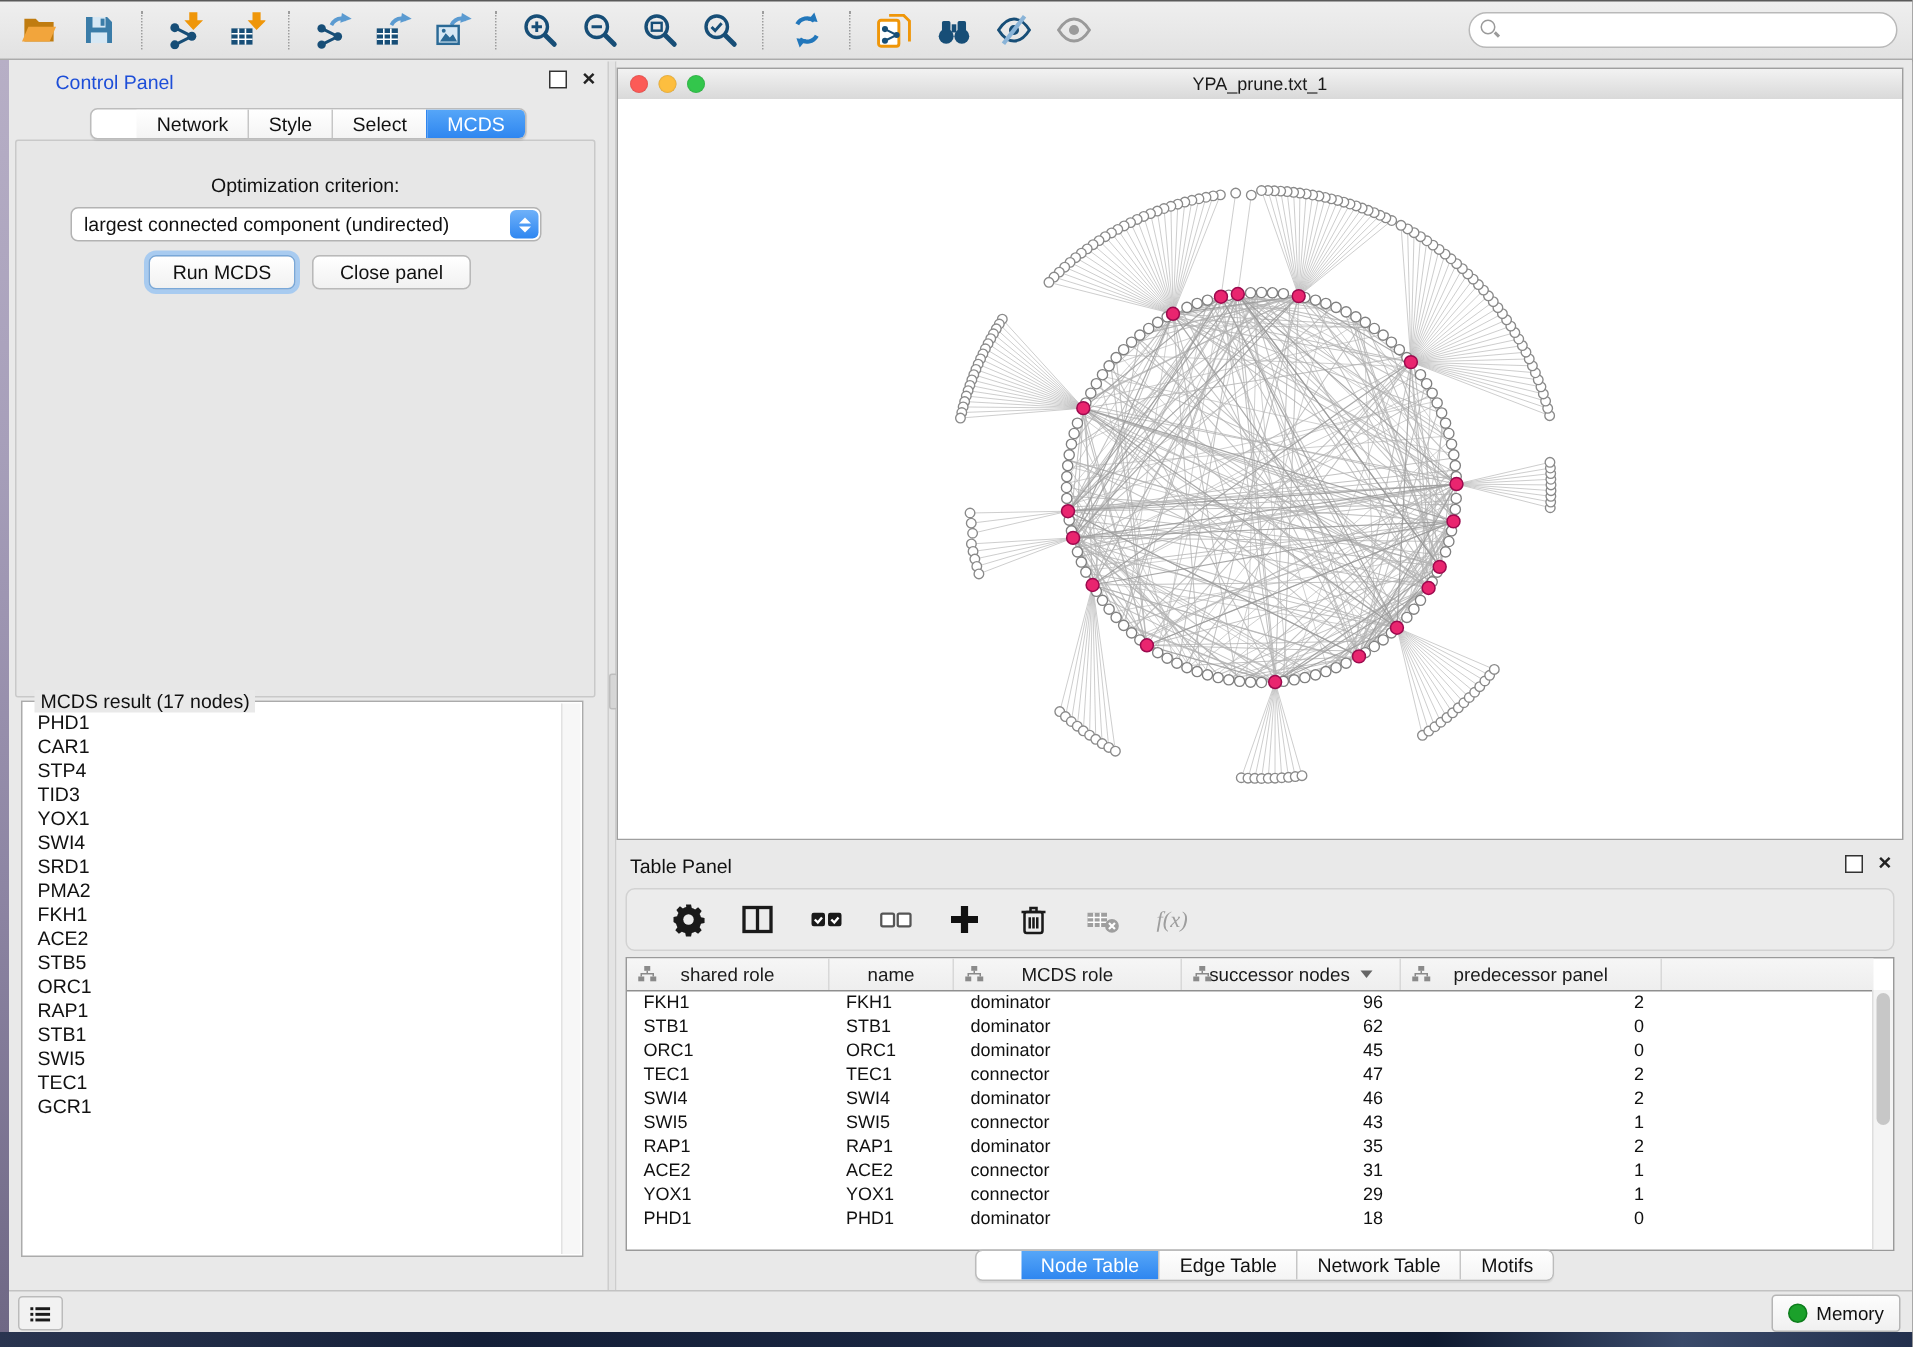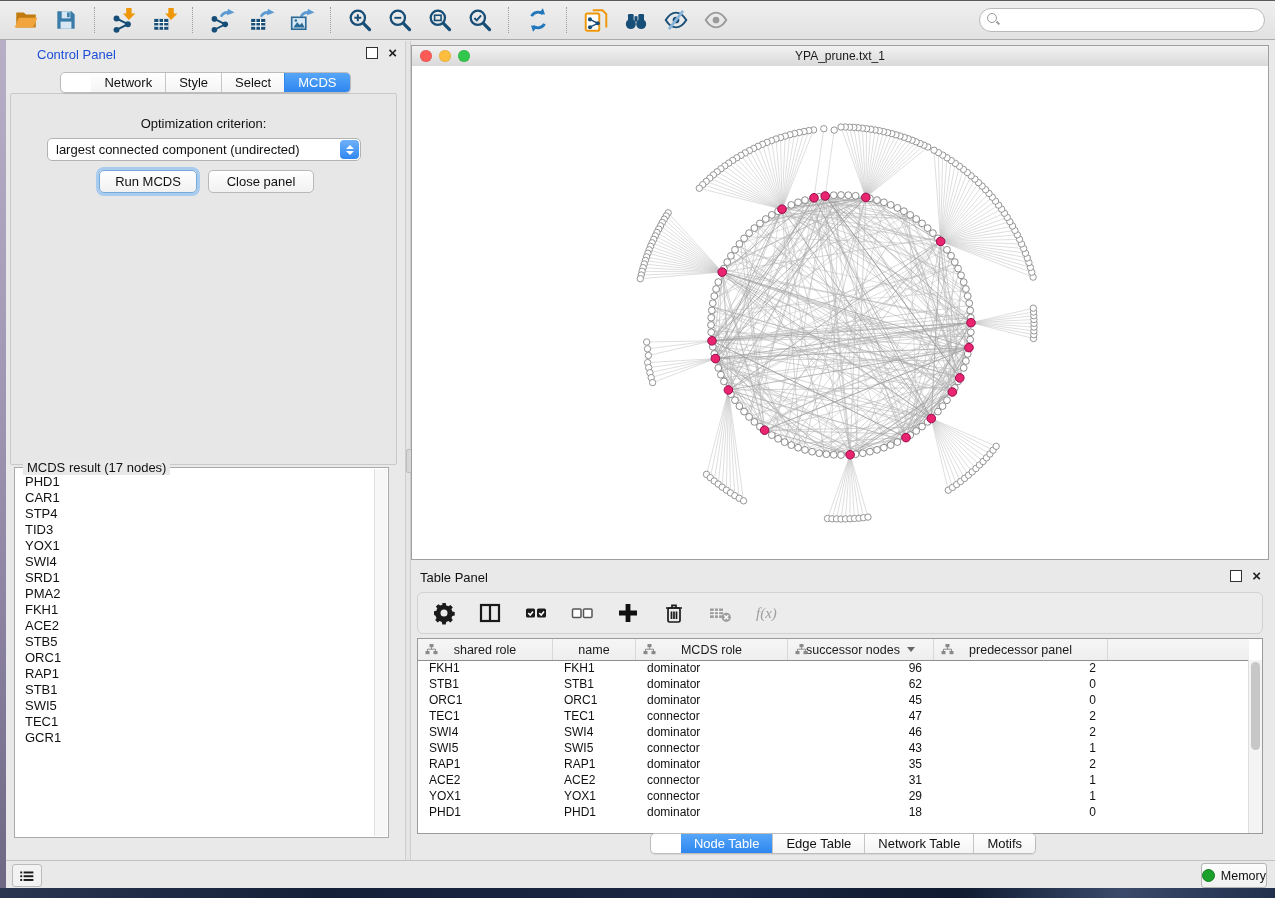--- a/index.html
+++ b/index.html
@@ -75,42 +75,42 @@
   .light{width:12px;height:12px;border-radius:50%;box-shadow:inset 0 0 1px rgba(0,0,0,.3);}
   .light.red{background:#fc5b57;}.light.yellow{background:#fdbe3f;}.light.green{background:#33c64c;}
   .net-title{position:absolute;left:0;right:0;top:3px;text-align:center;font-size:12px;color:#1a1a1a;}
   .net-canvas{position:absolute;left:0;top:20px;width:856px;height:493px;background:#fff;}
 
   
   .tpanel{position:absolute;left:0;top:523px;width:864px;height:296px;}
   .tp-title{position:absolute;left:9px;top:6px;font-size:13px;color:#111;}
   .tp-winbtns{position:absolute;right:14px;top:6px;display:flex;gap:10px;align-items:center;}
   .tp-toolbar{position:absolute;left:6px;top:28px;width:846px;height:42px;box-sizing:border-box;
-    background:#ececec;border:1px solid #d2d2d2;border-radius:6px;display:flex;align-items:center;padding:0 10px;}
+    background:#ececec;border:1px solid #d2d2d2;border-radius:6px;display:flex;align-items:center;padding:0 25px;}
   .tp-toolbar .tbtn + .tbtn{margin-left:14px;}
   .ttable{position:absolute;left:6px;top:74px;width:846px;height:196px;box-sizing:border-box;
     border:1px solid #9a9a9a;background:#fff;}
   .thead{position:absolute;left:0;top:0;right:13px;height:21px;display:flex;background:linear-gradient(#f6f6f6,#eeeeee);
     border-bottom:1px solid #8f8f8f;}
   .th{position:relative;box-sizing:border-box;border-right:1px solid #d8d8d8;display:flex;align-items:center;justify-content:center;
     font-size:12.5px;color:#1a1a1a;}
   .th .colicon{position:absolute;left:7px;top:5px;}
   .sortv{display:inline-block;margin-left:7px;width:0;height:0;border-left:4px solid transparent;border-right:4px solid transparent;border-top:5px solid #666;}
   .tbody{position:absolute;left:0;top:21px;right:13px;bottom:0;overflow:hidden;}
   .trow{display:flex;height:16px;align-items:center;}
   .td{box-sizing:border-box;font-size:12px;color:#111;white-space:nowrap;overflow:hidden;}
   .td.left{padding-left:11px;text-align:left;}
   .td.num{padding-right:12px;text-align:right;}
   .tscroll{position:absolute;right:0;top:21px;bottom:0;width:13px;background:#f4f4f4;border-left:1px solid #dedede;}
   .tscroll .thumb{position:absolute;left:1.5px;top:2px;width:9px;height:88px;background:#c7c7c7;border-radius:5px;}
   .tp-tabs{position:absolute;left:0;top:269px;width:100%;display:flex;justify-content:center;}
   .statusbar{position:absolute;left:6px;top:860px;width:1269px;height:28px;background:#e9e9e9;border-top:1px solid #c2c2c2;box-sizing:border-box;}
   .sb-listbtn{position:absolute;left:6px;top:3px;width:28px;height:21px;border:1px solid #bbb;border-radius:3px;
     background:#f2f2f2;display:flex;align-items:center;justify-content:center;}
-  .memory-btn{position:absolute;right:8px;top:2px;height:23px;padding:0 0;border:1px solid #b5b5b5;border-radius:3px;
+  .memory-btn{position:absolute;right:8px;top:2px;height:23px;padding:0 10px;border:1px solid #b5b5b5;border-radius:3px;
     background:linear-gradient(#fdfdfd,#f0f0f0);display:flex;align-items:center;gap:6px;font-size:12.5px;color:#111;}
   .memdot{width:11px;height:11px;border-radius:50%;background:#1ba12b;border:1px solid #0d7d1c;}
   svg{display:block;}
 </style>
 </head>
 <body>
 
 <div class="screen">
 
   <div class="toolbar">

